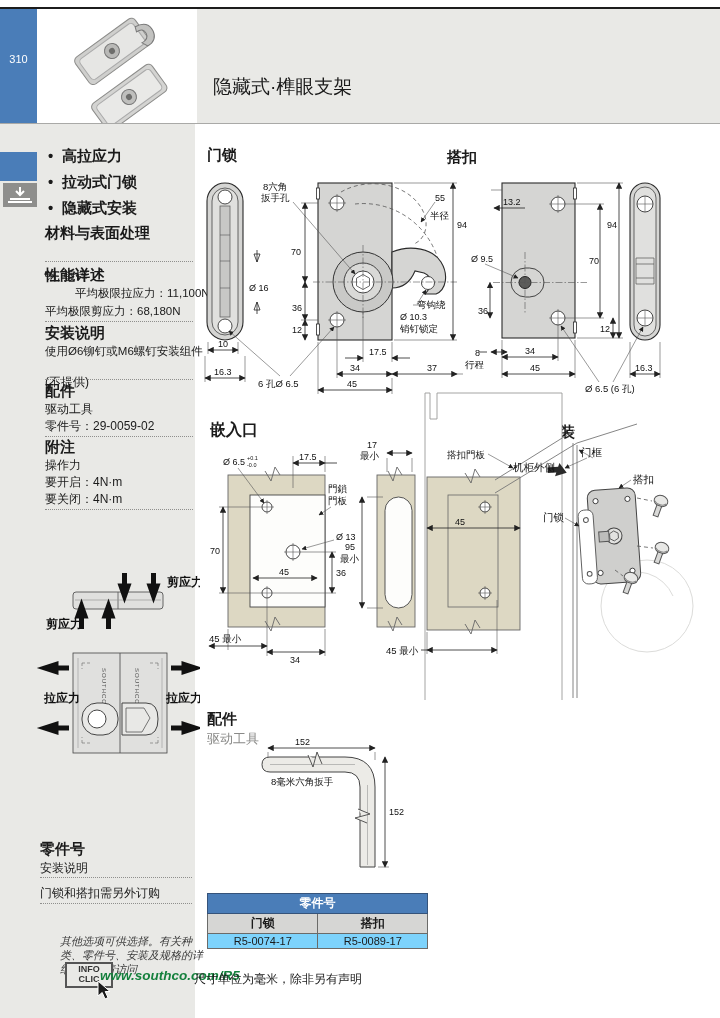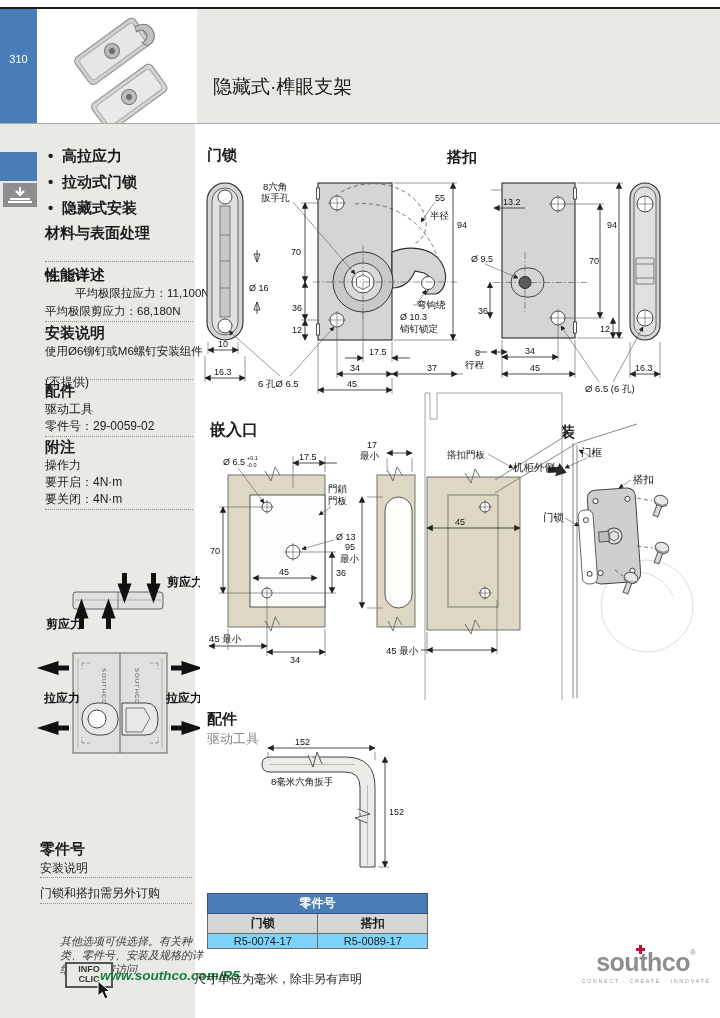--- a/index.html
+++ b/index.html
@@ -496,22 +496,14 @@
     </tr>
     <tr>
       <td class="val">R5-0074-17</td>
       <td class="val">R5-0089-17</td>
     </tr>
   </tbody>
     </table>
 
   <div class="abs body12" style="left:194px;top:971px;">尺寸单位为毫米，除非另有声明</div>
 
-  <div class="abs" style="left:576px;top:948px;width:140px;text-align:center;">
-    <span class="logo" style="position:relative;">southco</span><span style="font-size:8px;color:#8e8e8c;vertical-align:top;">®</span>
-    <span class="abs" style="left:60px;top:-3px;width:9px;height:9px;">
-      <span class="abs" style="left:3.2px;top:0;width:2.6px;height:9px;background:#c8102e;"></span>
-      <span class="abs" style="left:0;top:3.2px;width:9px;height:2.6px;background:#c8102e;"></span>
-    </span>
-    <div class="tagline" style="margin-top:1px;">CONNECT · CREATE · INNOVATE</div>
-  </div>
 
 </div>
 
 </body></html>

